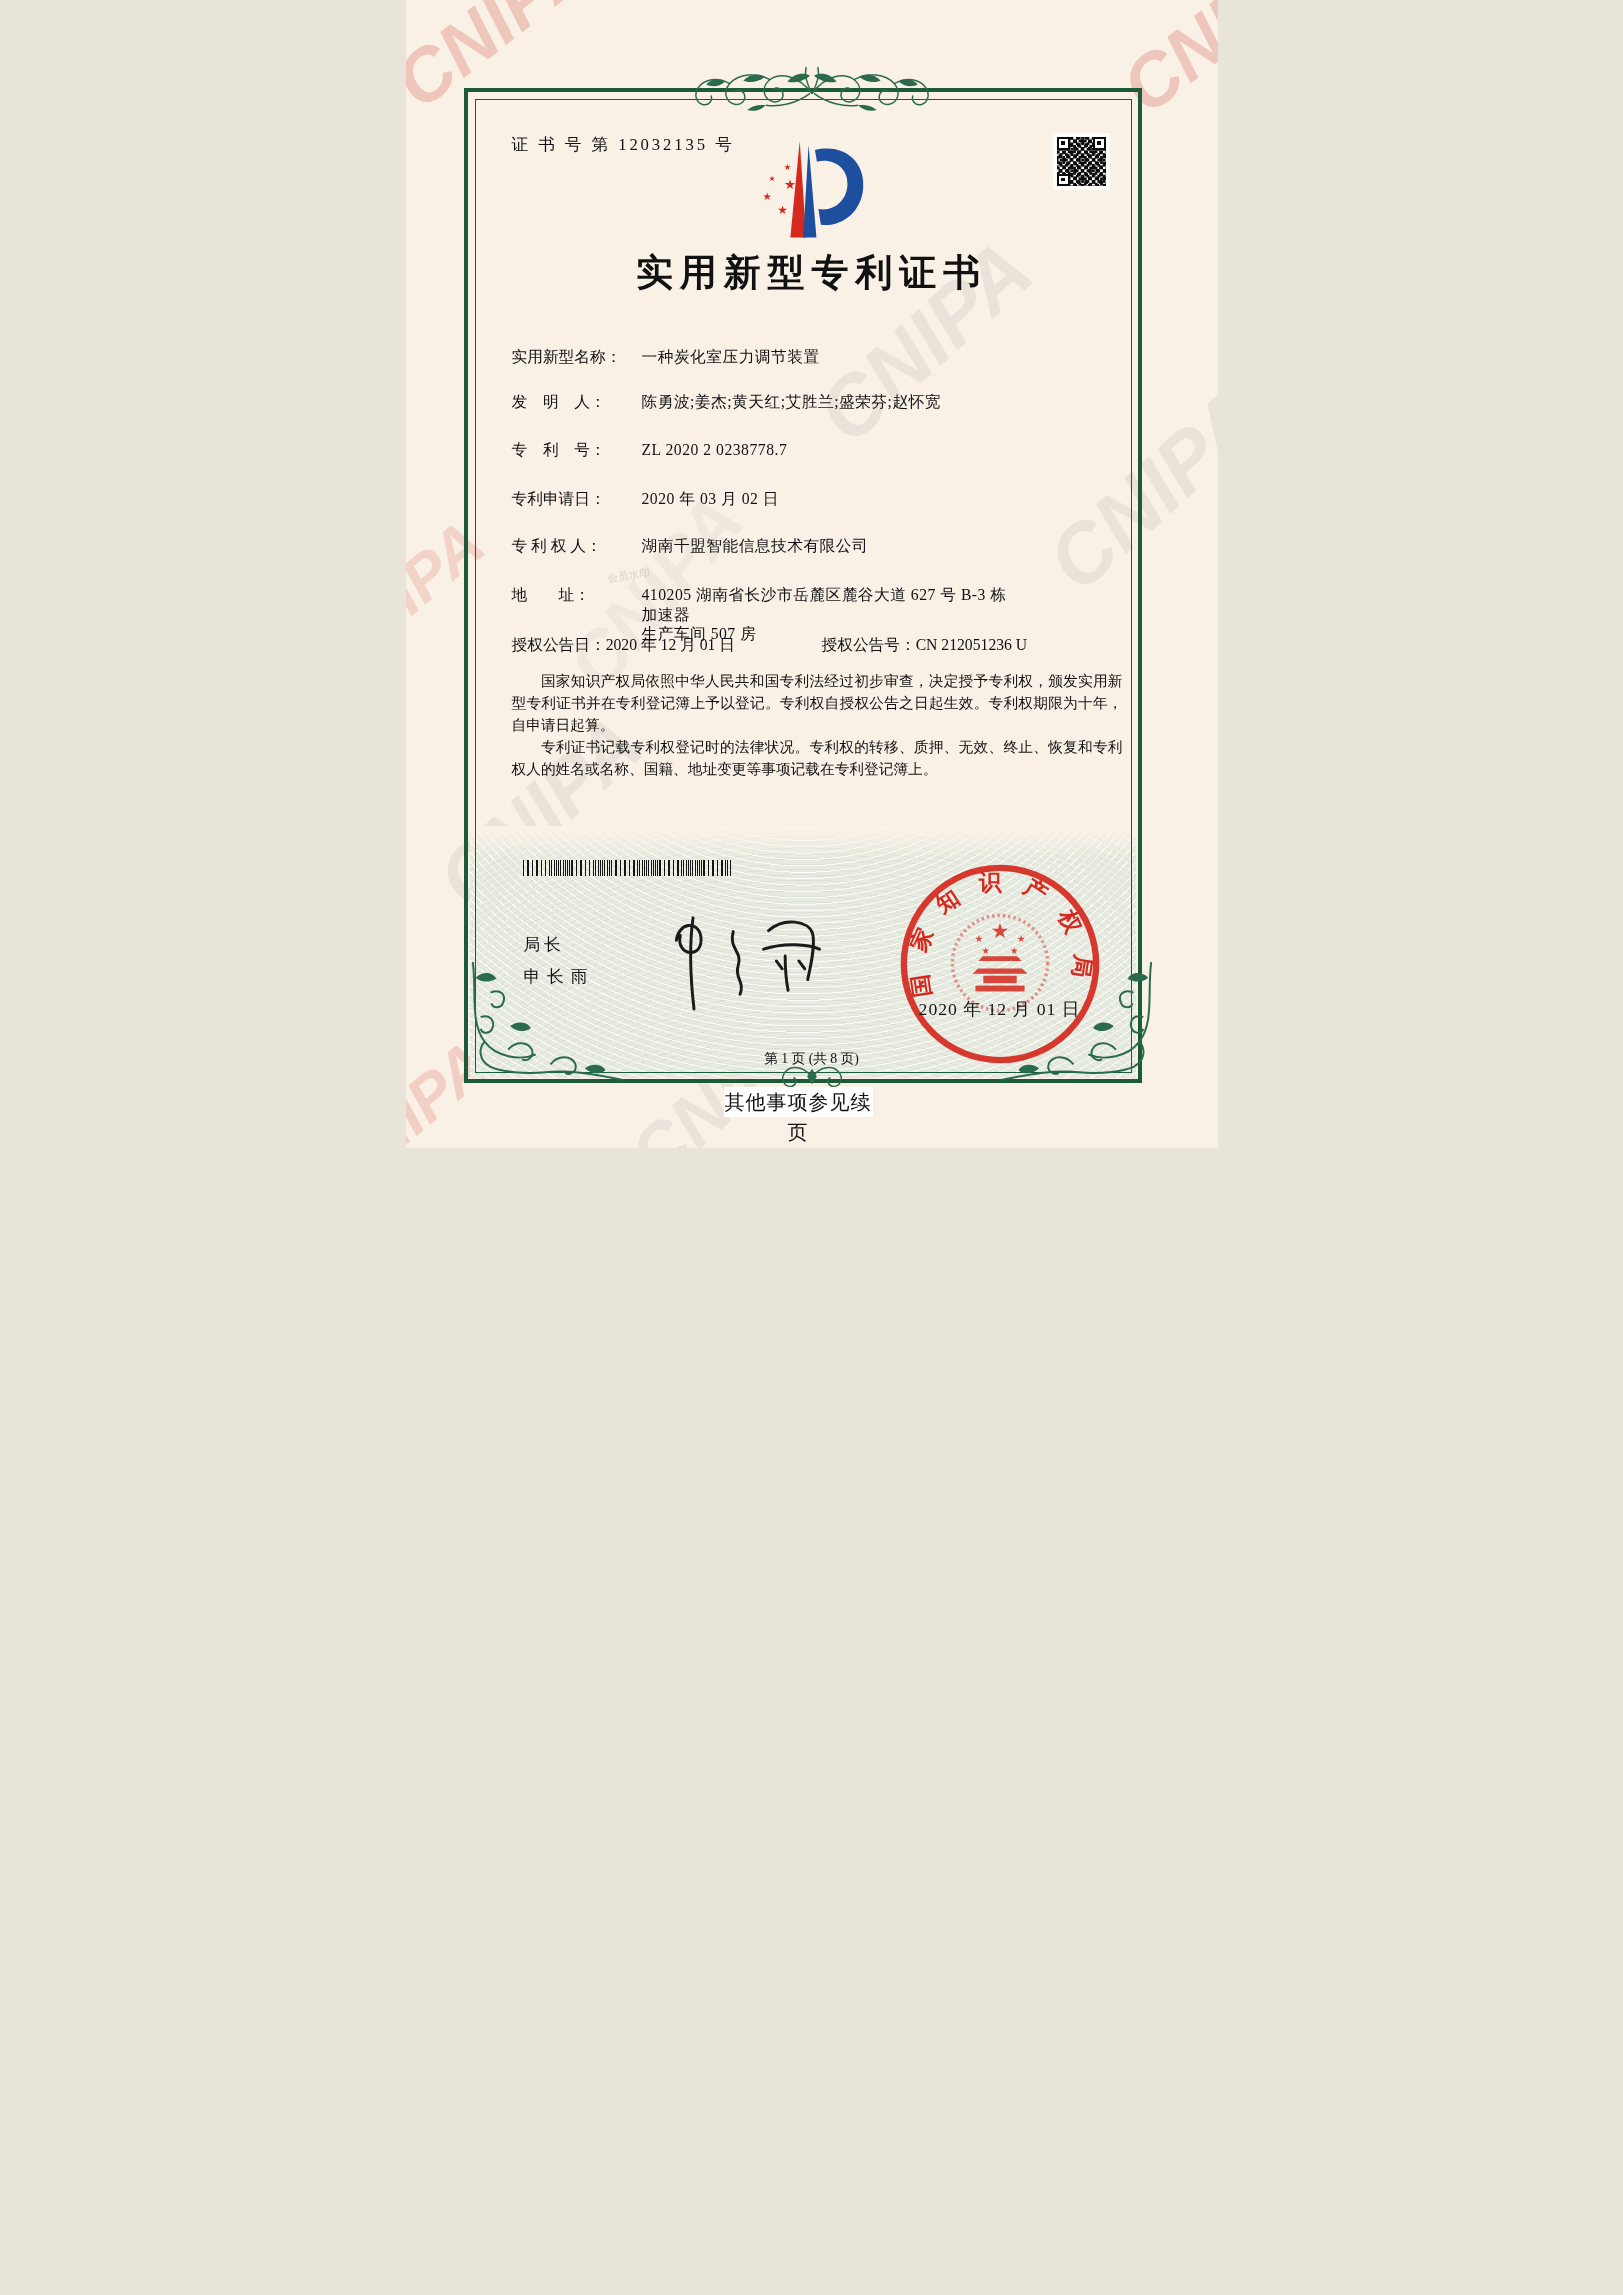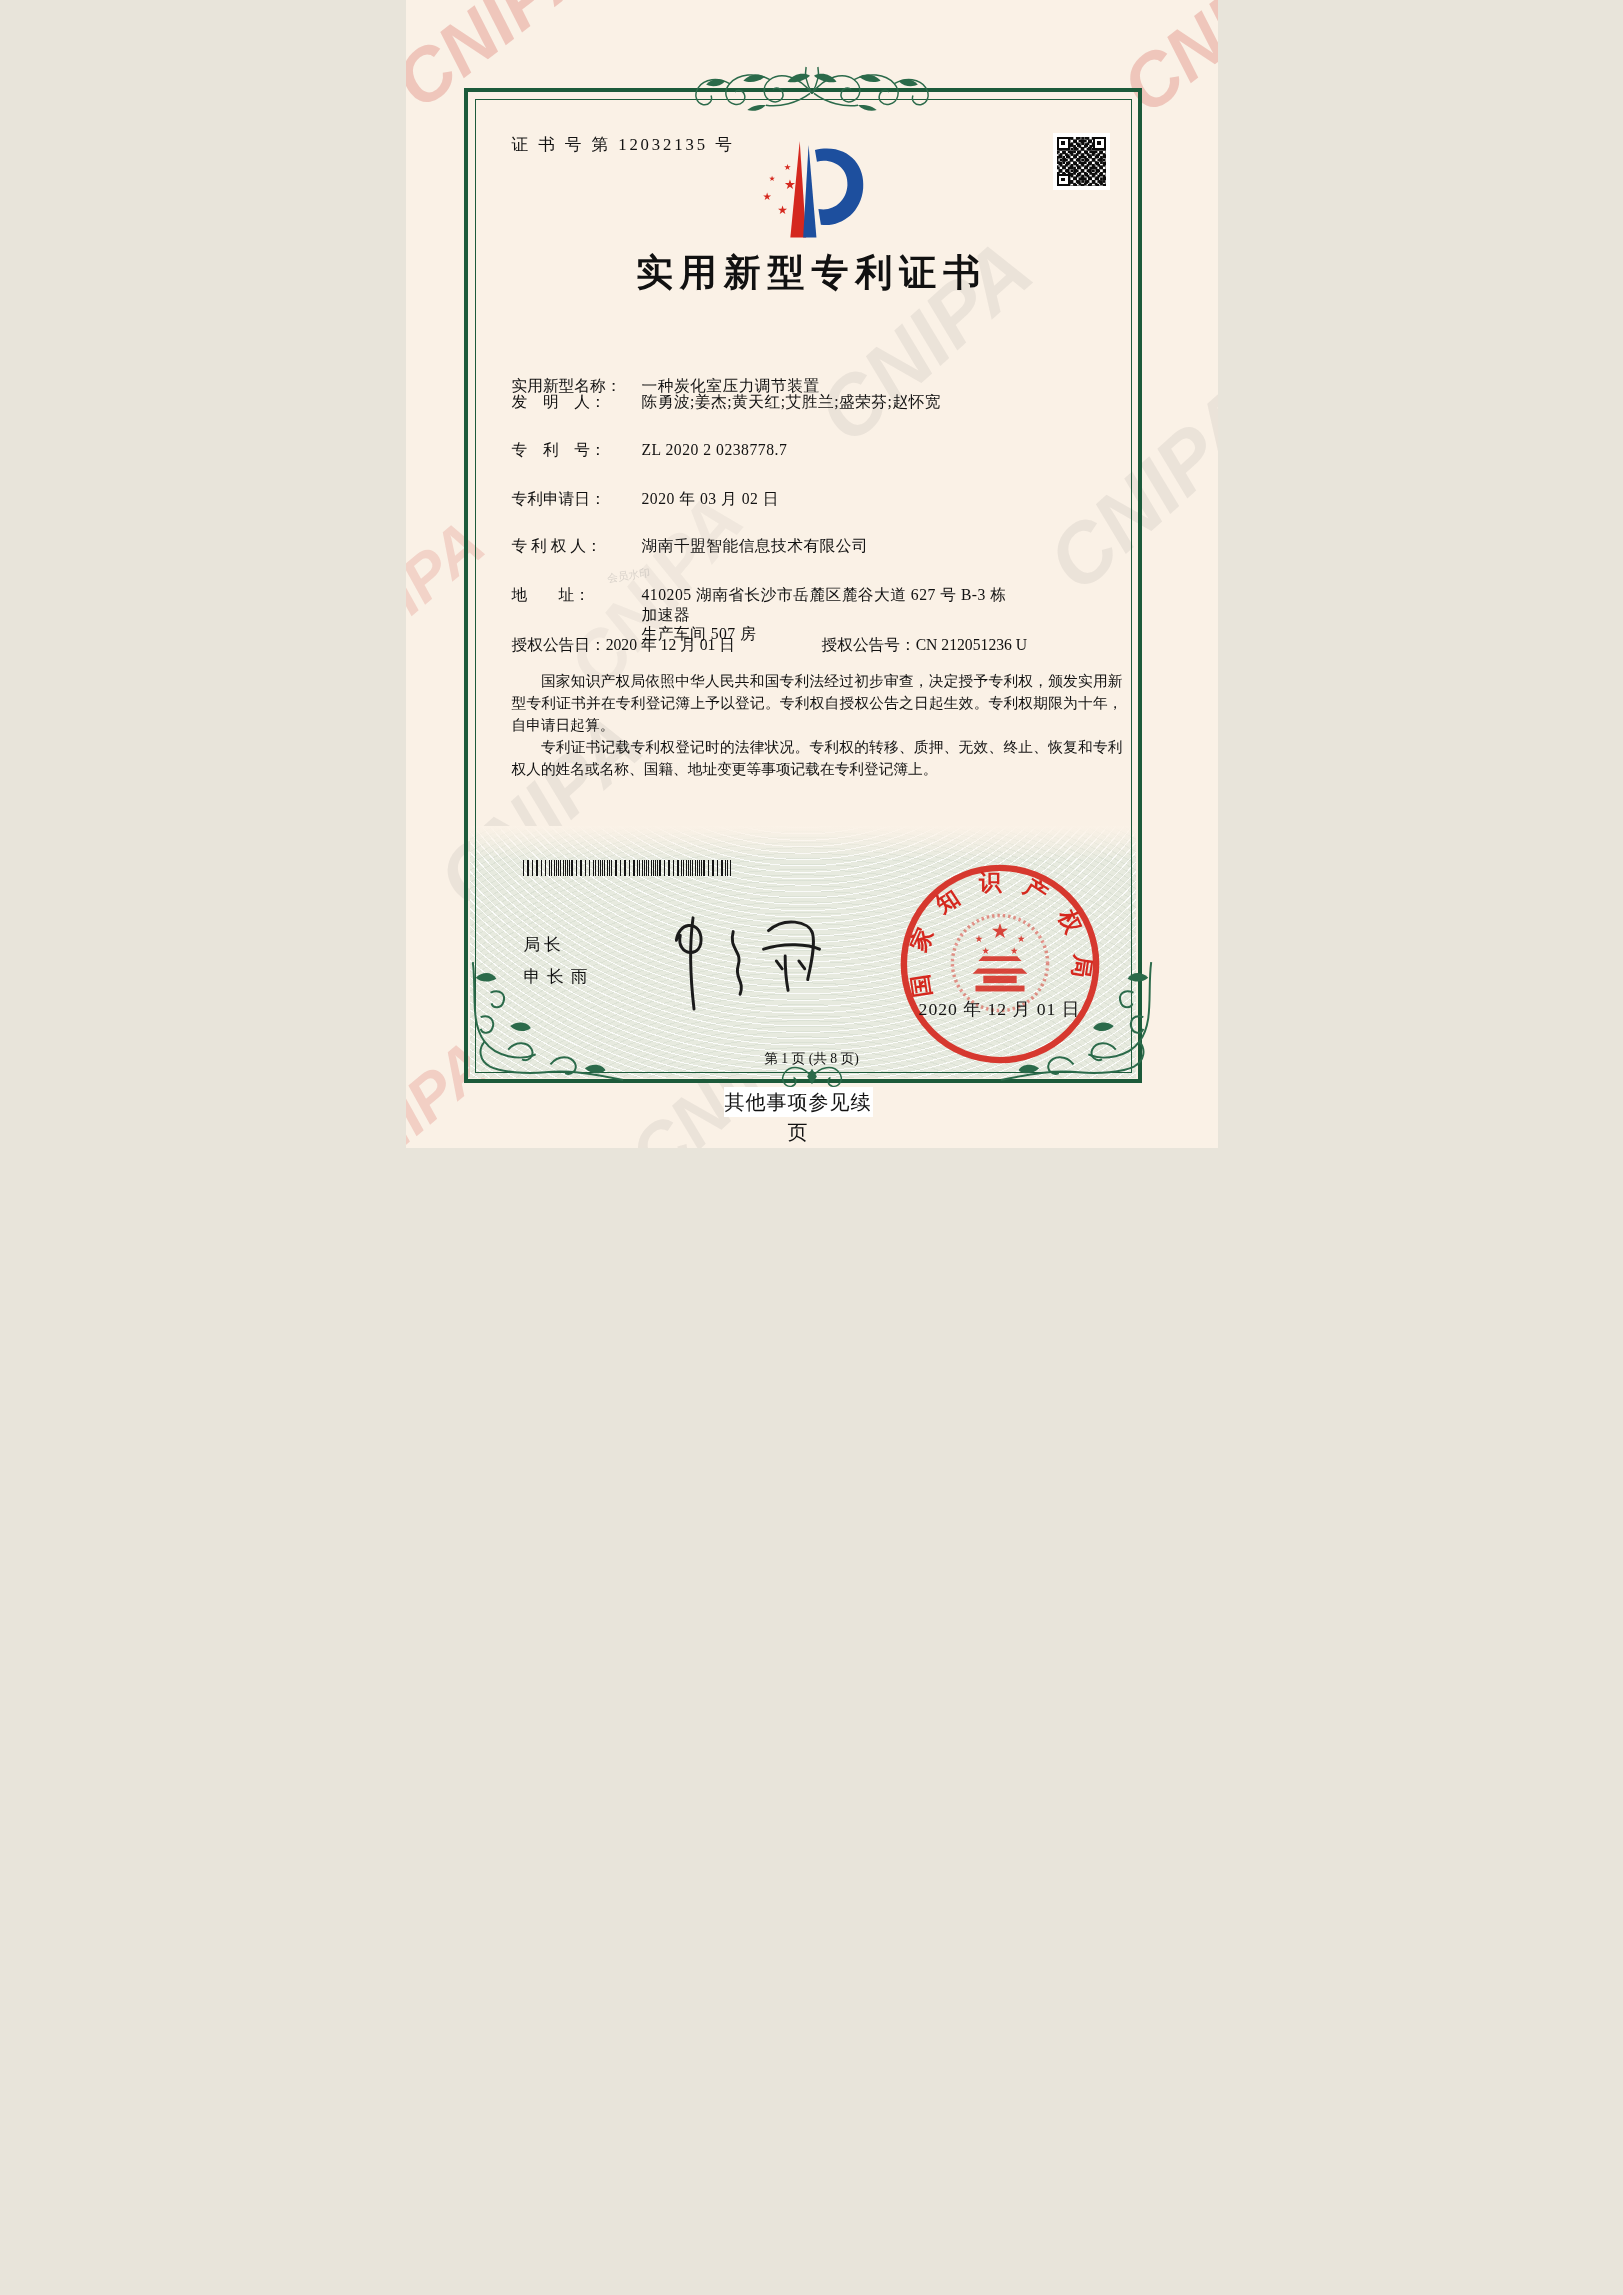--- a/index.html
+++ b/index.html
@@ -152,21 +152,21 @@
   <div class="qr">
     <div class="qr-grid">
       <div class="qr-finder qr-f-tl"></div>
       <div class="qr-finder qr-f-tr"></div>
       <div class="qr-finder qr-f-bl"></div>
     </div>
   </div>
 
   <div class="title">实用新型专利证书</div>
 
-  <div class="row" style="top:347px;margin-top:29px;">
+  <div class="row" style="top:347px;">
     <span class="lbl">实用新型名称：</span>
     <span class="val">一种炭化室压力调节装置</span>
   </div>
   <div class="row" style="top:392px;">
     <span class="lbl">发　明　人：</span>
     <span class="val">陈勇波;姜杰;黄天红;艾胜兰;盛荣芬;赵怀宽</span>
   </div>
   <div class="row" style="top:440px;font-family:Liberation Serif, serif;">
     <span class="lbl">专　利　号：</span>
     <span class="val">ZL 2020 2 0238778.7</span>

